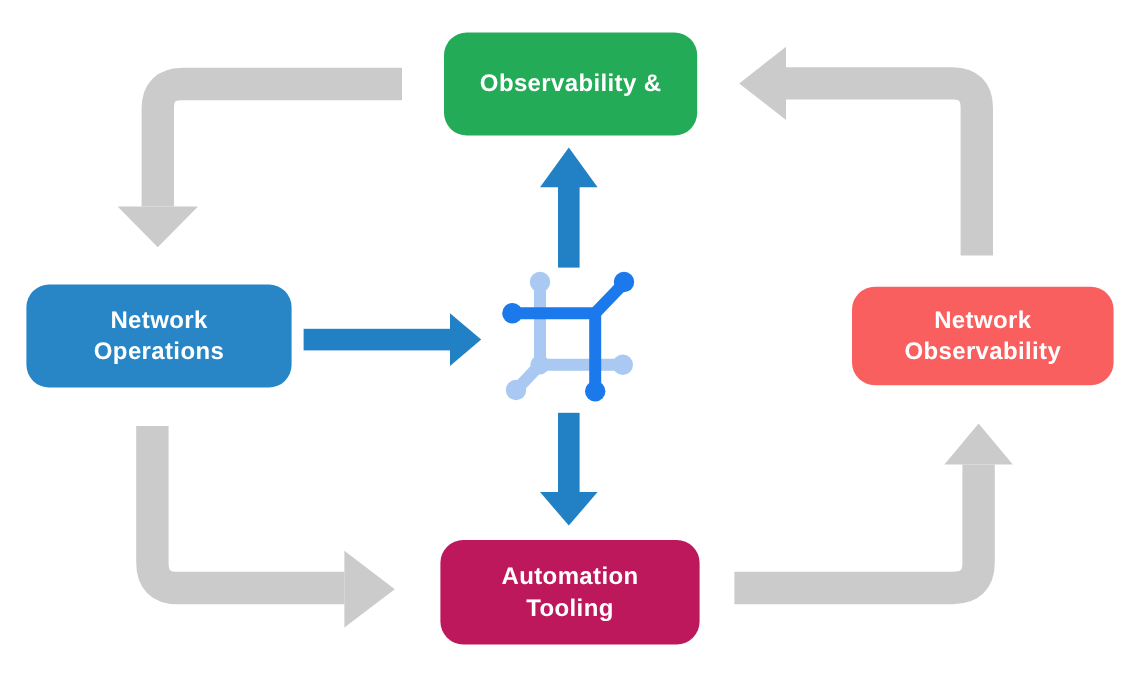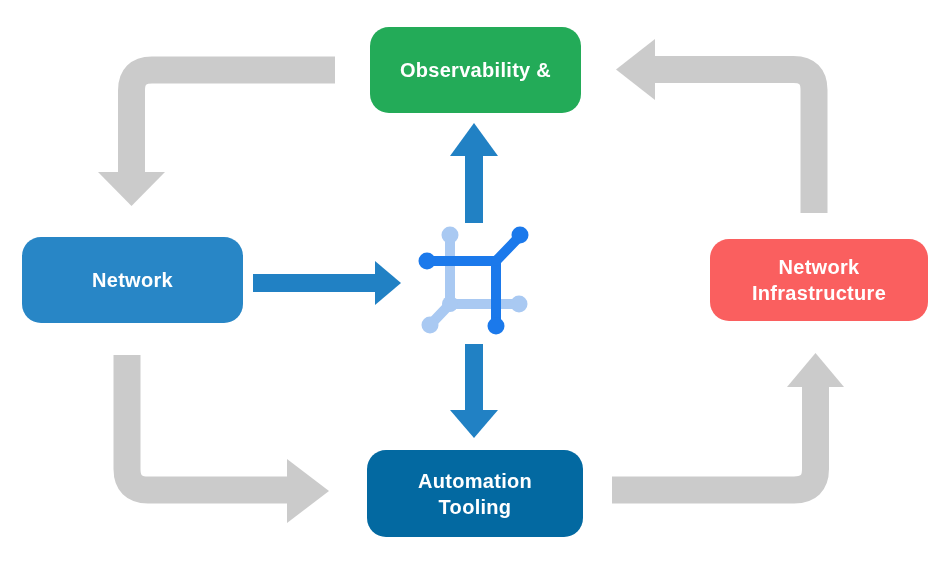--- a/index.html
+++ b/index.html
@@ -102,25 +102,26 @@
       </g>
     </g>
   </svg>
 
   <div class="node-box" id="box-observability" style="background: rgb(35, 171, 88);">
     <span>Observability &amp;</span>
   </div>
 
   <div class="node-box" id="box-operations" style="background: rgb(40, 134, 198);">
     <span>Network</span>
+    <span>Operations</span>
   </div>
 
   <div class="node-box" id="box-infrastructure" style="background: rgb(250, 95, 95);">
     <span>Network</span>
-    <span>Infrastructure</span>
+    <span>Observability</span>
   </div>
 
-  <div class="node-box" id="box-automation" style="background: #0369a1;">
+  <div class="node-box" id="box-automation" style="background: #be185d;">
     <span>Automation</span>
     <span>Tooling</span>
   </div>
 
 </div>
 
 </body></html>

